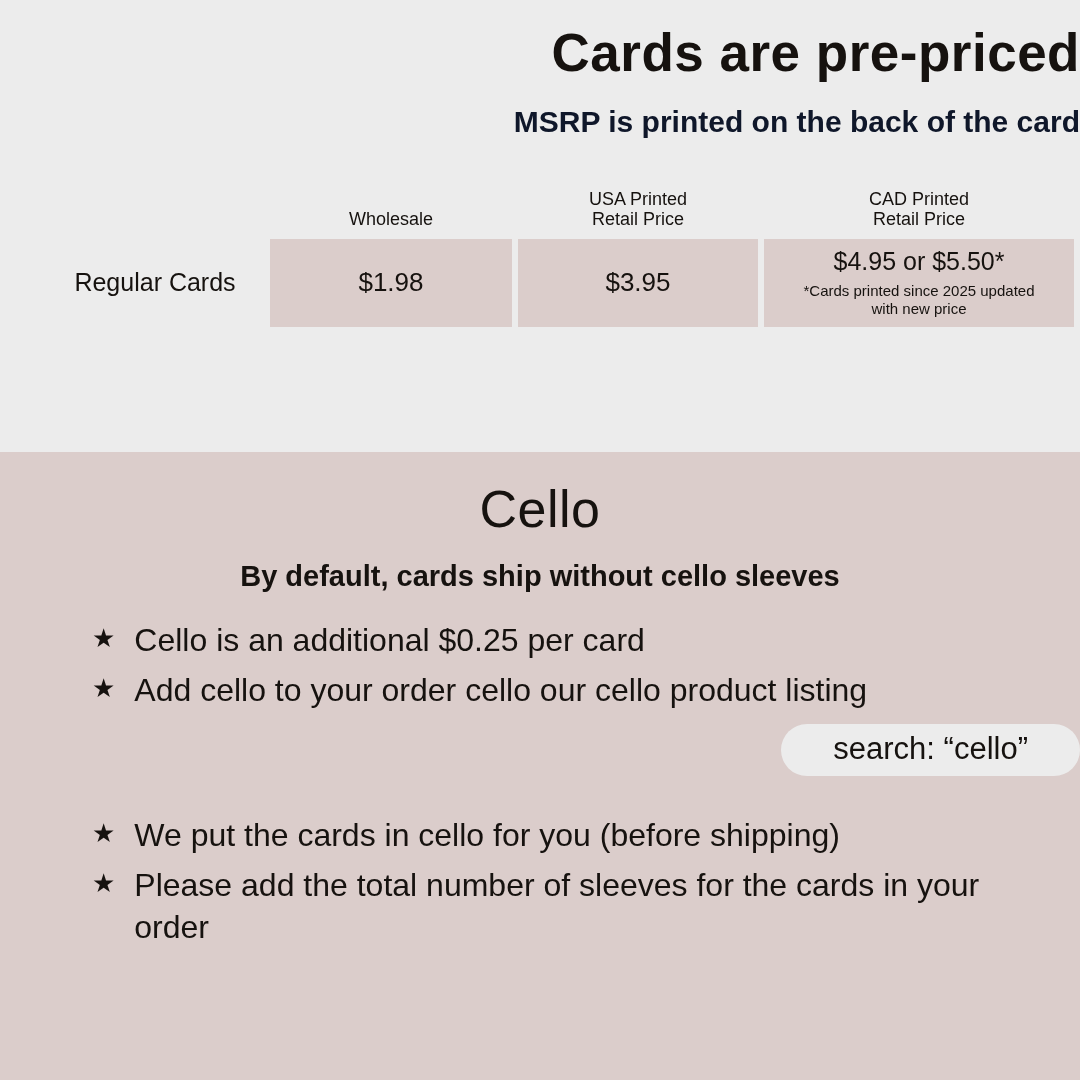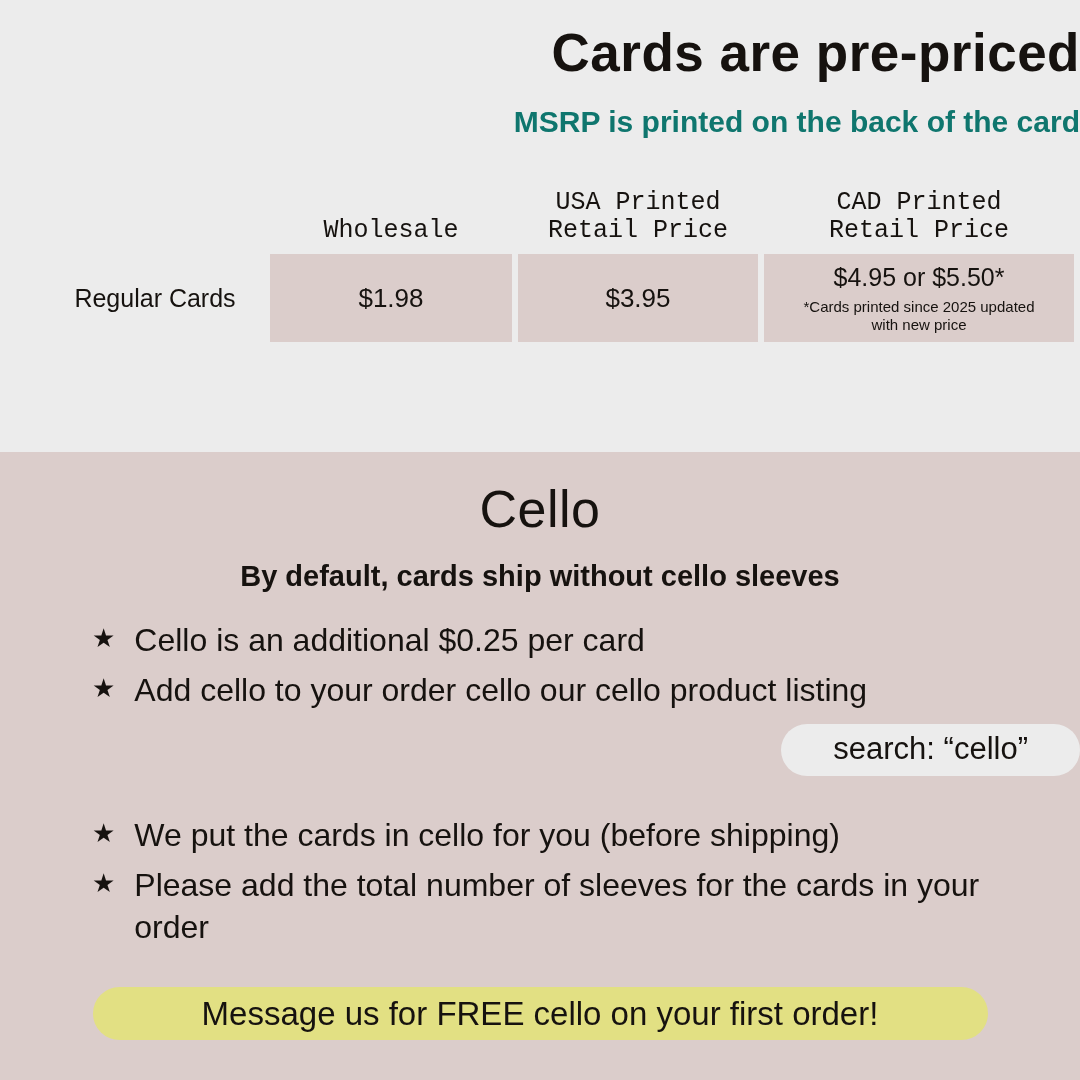--- a/index.html
+++ b/index.html
@@ -36,48 +36,47 @@
     font-weight: 700;
     color: #16120f;
     letter-spacing: 0.5px;
     line-height: 1.1;
     margin: 10px 0 0 0;
     text-align: center;
   }
   .subtitle {
     font-size: 30px;
     font-weight: 700;
-    color: #0f766e;
+    color: #0f172a;
     line-height: 1.2;
     margin: 22px 0 0 0;
     text-align: center;
   }
 
   .price-table {
     width: 1018px;
     margin: 44px 0 0 0;
     border-collapse: separate;
     border-spacing: 6px 5px;
     table-layout: fixed;
   }
   .price-table col.c-label { width: 218px; }
   .price-table col.c-ws    { width: 242px; }
   .price-table col.c-usa   { width: 240px; }
   .price-table col.c-cad   { width: 310px; }
 
   .price-table th {
     font-weight: 400;
-    font-size: 25px;
+    font-size: 18px;
     color: #16120f;
     vertical-align: bottom;
     line-height: 1.12;
     padding: 0 0 4px 0;
     background: transparent;
     text-align: center;
-    font-family: Liberation Mono, monospace;
   }
   .price-table th.blank { background: transparent; }
 
   .price-table td {
     background: #dbcdcb;
     color: #16120f;
     text-align: center;
     vertical-align: middle;
     font-size: 26px;
     font-weight: 400;
@@ -266,18 +265,15 @@
       <li>
         <span class="star">★</span>
         <span class="bullet-text">We put the cards in cello for you (before shipping)</span>
       </li>
       <li>
         <span class="star">★</span>
         <span class="bullet-text">Please add the total number of sleeves for the cards in your order</span>
       </li>
     </ul>
 
-    <div class="cta-wrap">
-      <div class="cta-banner">Message us for FREE cello on your first order!</div>
-    </div>
 
   </section>
 </div>
 
 </body></html>

